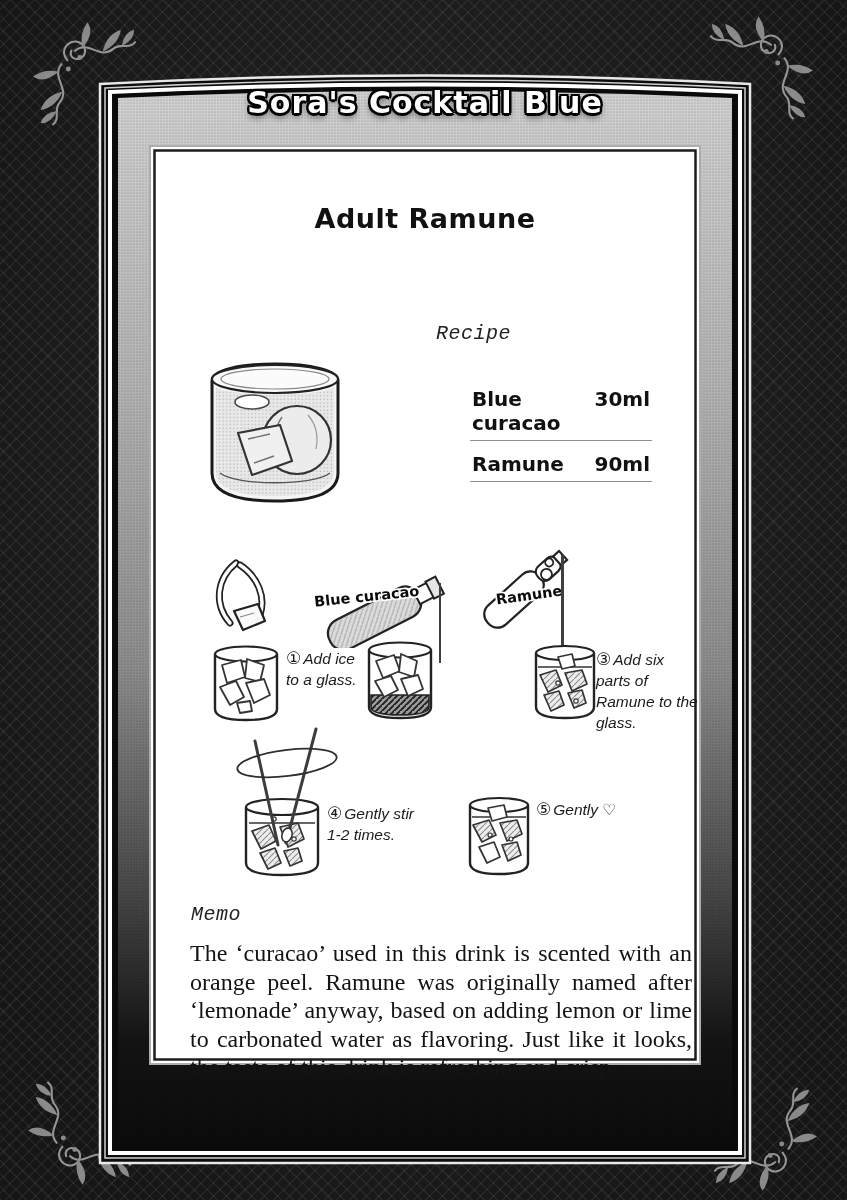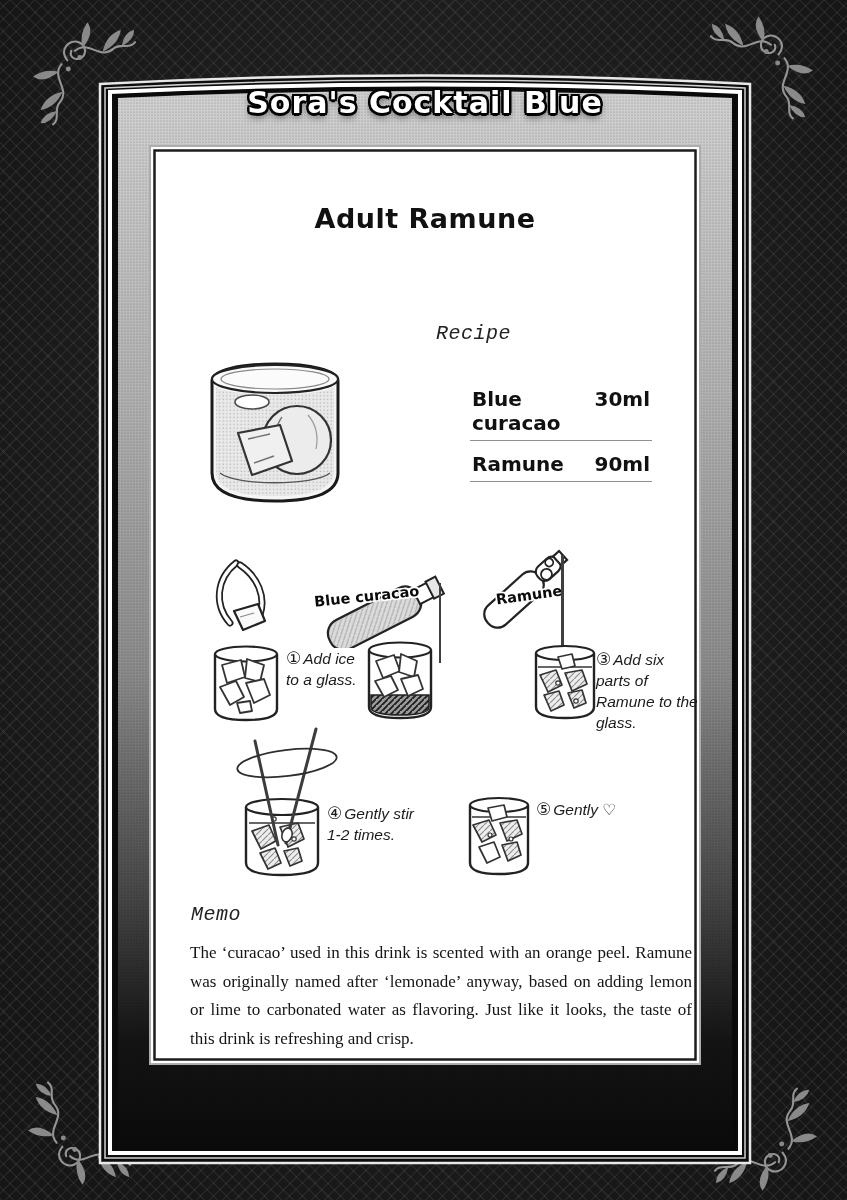--- a/index.html
+++ b/index.html
@@ -56,21 +56,21 @@
   }
   .step-text{
     position:absolute;font-size:15.5px;line-height:21px;color:#1c1c1c;
     font-family:"Liberation Sans","DejaVu Sans",sans-serif;
     font-style:italic;
   }
   .step-num{font-size:17px;margin-right:2px;}
   .memo-text{
     position:absolute;left:40px;top:746px;width:502px;
     font-family:"Liberation Serif","DejaVu Serif",serif;
-    font-size:17px;line-height:28.5px;color:#141414;text-align:justify;
+    font-size:24px;line-height:28.5px;color:#141414;text-align:justify;
   }
 </style>
 </head>
 <body>
 
 <div class="stage">
 
   <svg width="0" height="0" style="position:absolute" aria-hidden="true">
     <defs>
       <pattern id="matDots" width="3" height="3" patternUnits="userSpaceOnUse">

